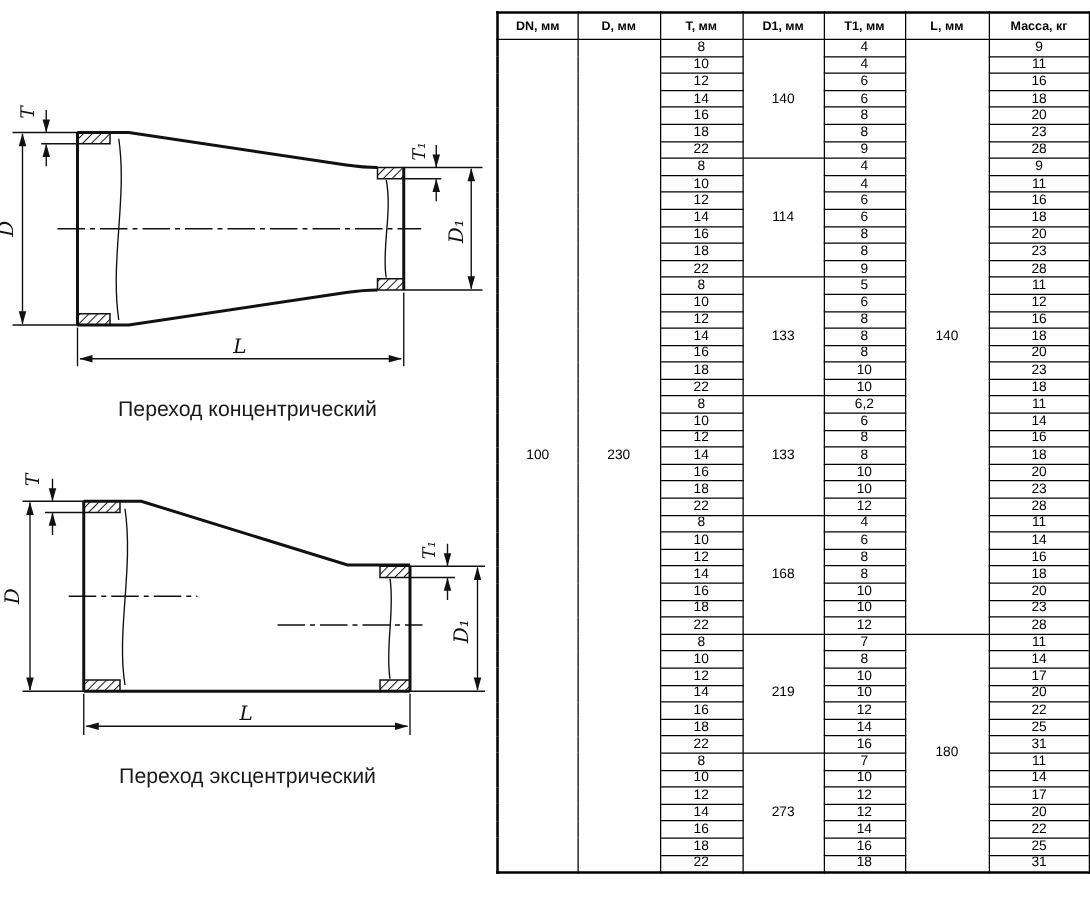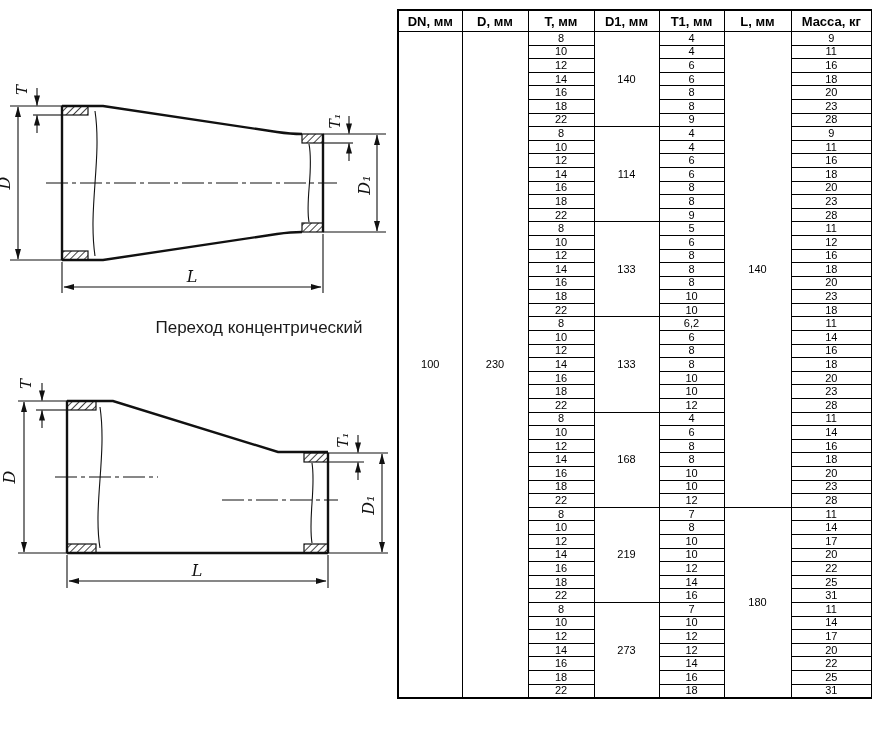--- a/index.html
+++ b/index.html
@@ -1,25 +1,25 @@
 <!DOCTYPE html>
 <html><head>
 <meta charset="utf-8">
 <style>
   html,body{margin:0;padding:0;background:#fff;}
   #stage{position:relative;width:872px;height:733px;background:#ffffff;overflow:hidden;
          font-family:"Liberation Sans",sans-serif;color:#000;}
-  .caption{position:absolute;left:16px;width:396px;text-align:center;font-size:17px;color:#1a1a1a;padding-left:45px;}
+  .caption{position:absolute;left:0;width:396px;text-align:center;font-size:17px;color:#1a1a1a;}
   svg text{font-family:"DejaVu Serif",serif;font-style:italic;fill:#111;}
   
   #spec-table{position:absolute;left:397px;top:9px;border-collapse:collapse;table-layout:fixed;
               width:474px;border:2px solid #000;}
   #spec-table th,#spec-table td{border:1px solid #000;text-align:center;vertical-align:middle;
               padding:0 1px;overflow:hidden;white-space:nowrap;}
-  #spec-table th{height:20px;font-size:13px;font-weight:bold;}
+  #spec-table th{height:20px;font-size:10px;font-weight:bold;}
   #spec-table td{height:12.6px;font-size:11px;line-height:1;}
 </style>
 </head>
 <body>
 
 <div id="stage">
 
   <svg style="position:absolute;left:0;top:60px;" width="396" height="250" viewBox="0 0 396 250">
     <defs>
       <pattern id="hatchA" patternUnits="userSpaceOnUse" width="5" height="5" patternTransform="rotate(45)">
@@ -127,20 +127,21 @@
     </g>
     <g stroke="none">
       <text font-size="15" transform="rotate(-90,31,24)" x="31" y="24" text-anchor="middle">T</text>
       <text font-size="16" transform="rotate(-90,15,117)" x="15" y="117" text-anchor="middle">D</text>
       <text font-size="14" transform="rotate(-90,348,80)" x="348" y="80" text-anchor="middle">T₁</text>
       <text font-size="16" transform="rotate(-90,374,145)" x="374" y="145" text-anchor="middle">D₁</text>
       <text font-size="16" x="197" y="216" text-anchor="middle">L</text>
     </g>
   </svg>
 
+  <div class="caption" style="top:611px;">Переход эксцентрический</div>
 
   <table id="spec-table">
     <colgroup>
       <col style="width:64px">
         <col style="width:66px">
         <col style="width:66px">
       <col style="width:65px">
         <col style="width:65px">
         <col style="width:67px">
       <col style="width:81px">

